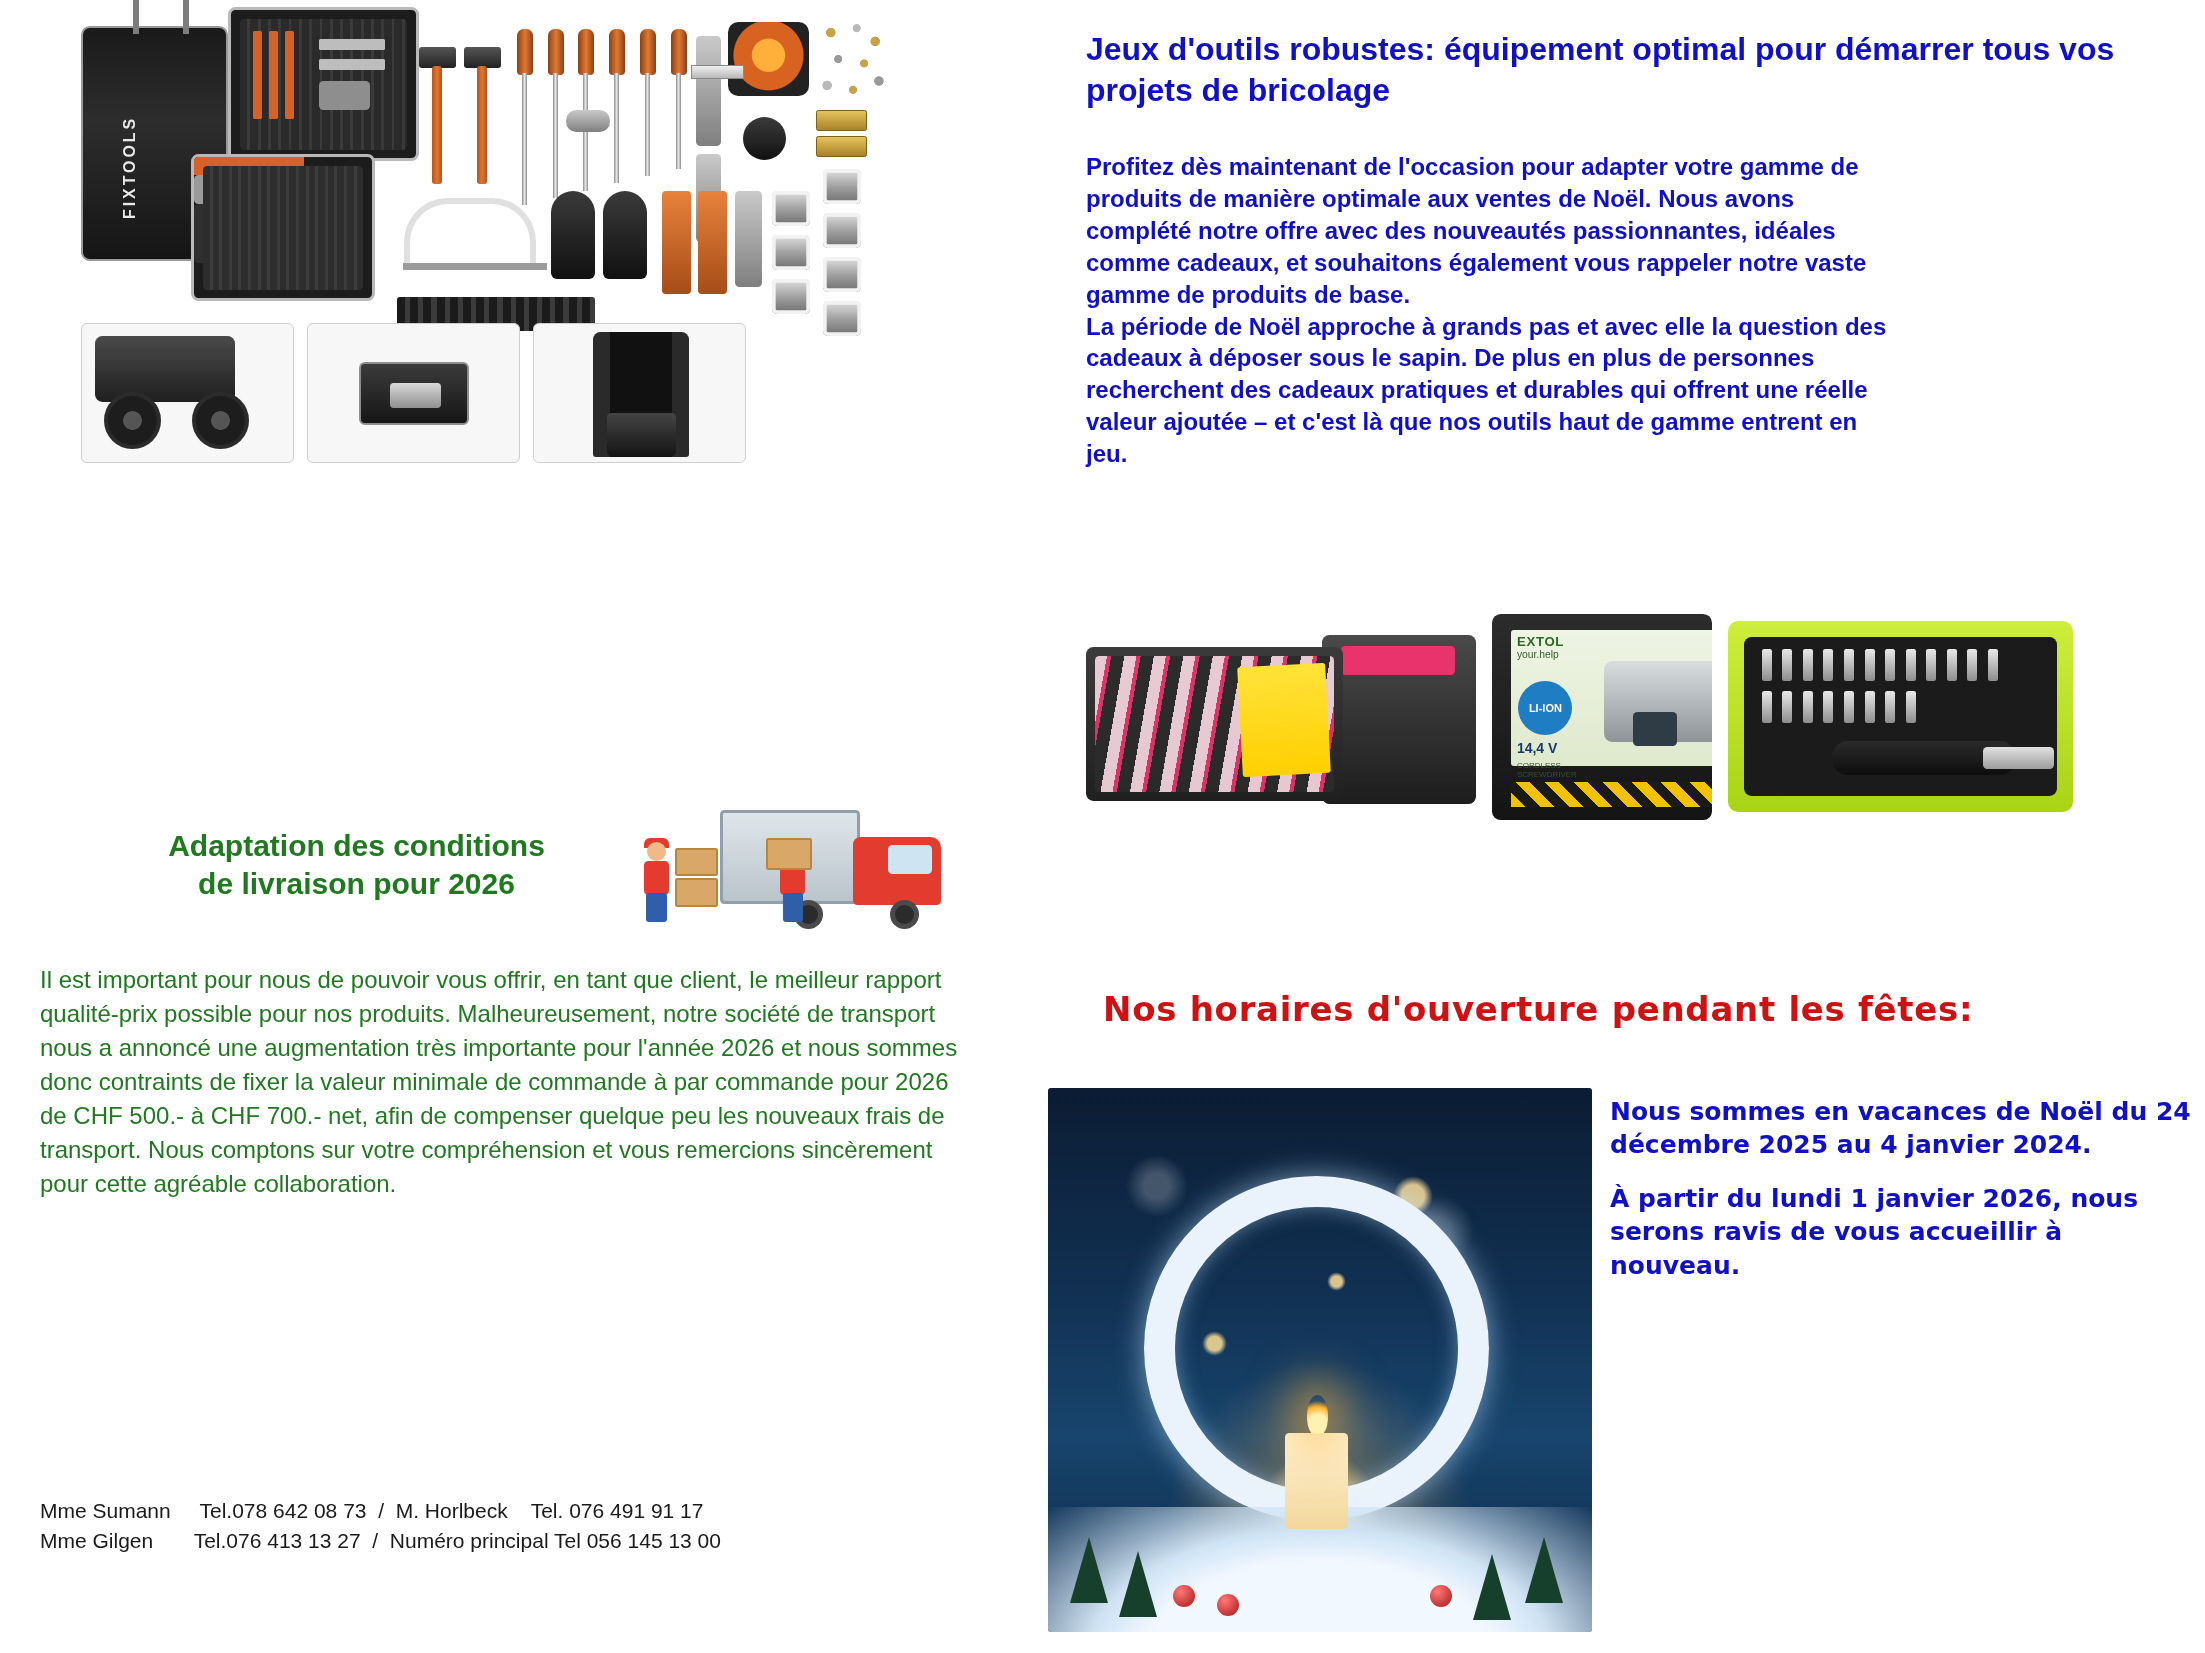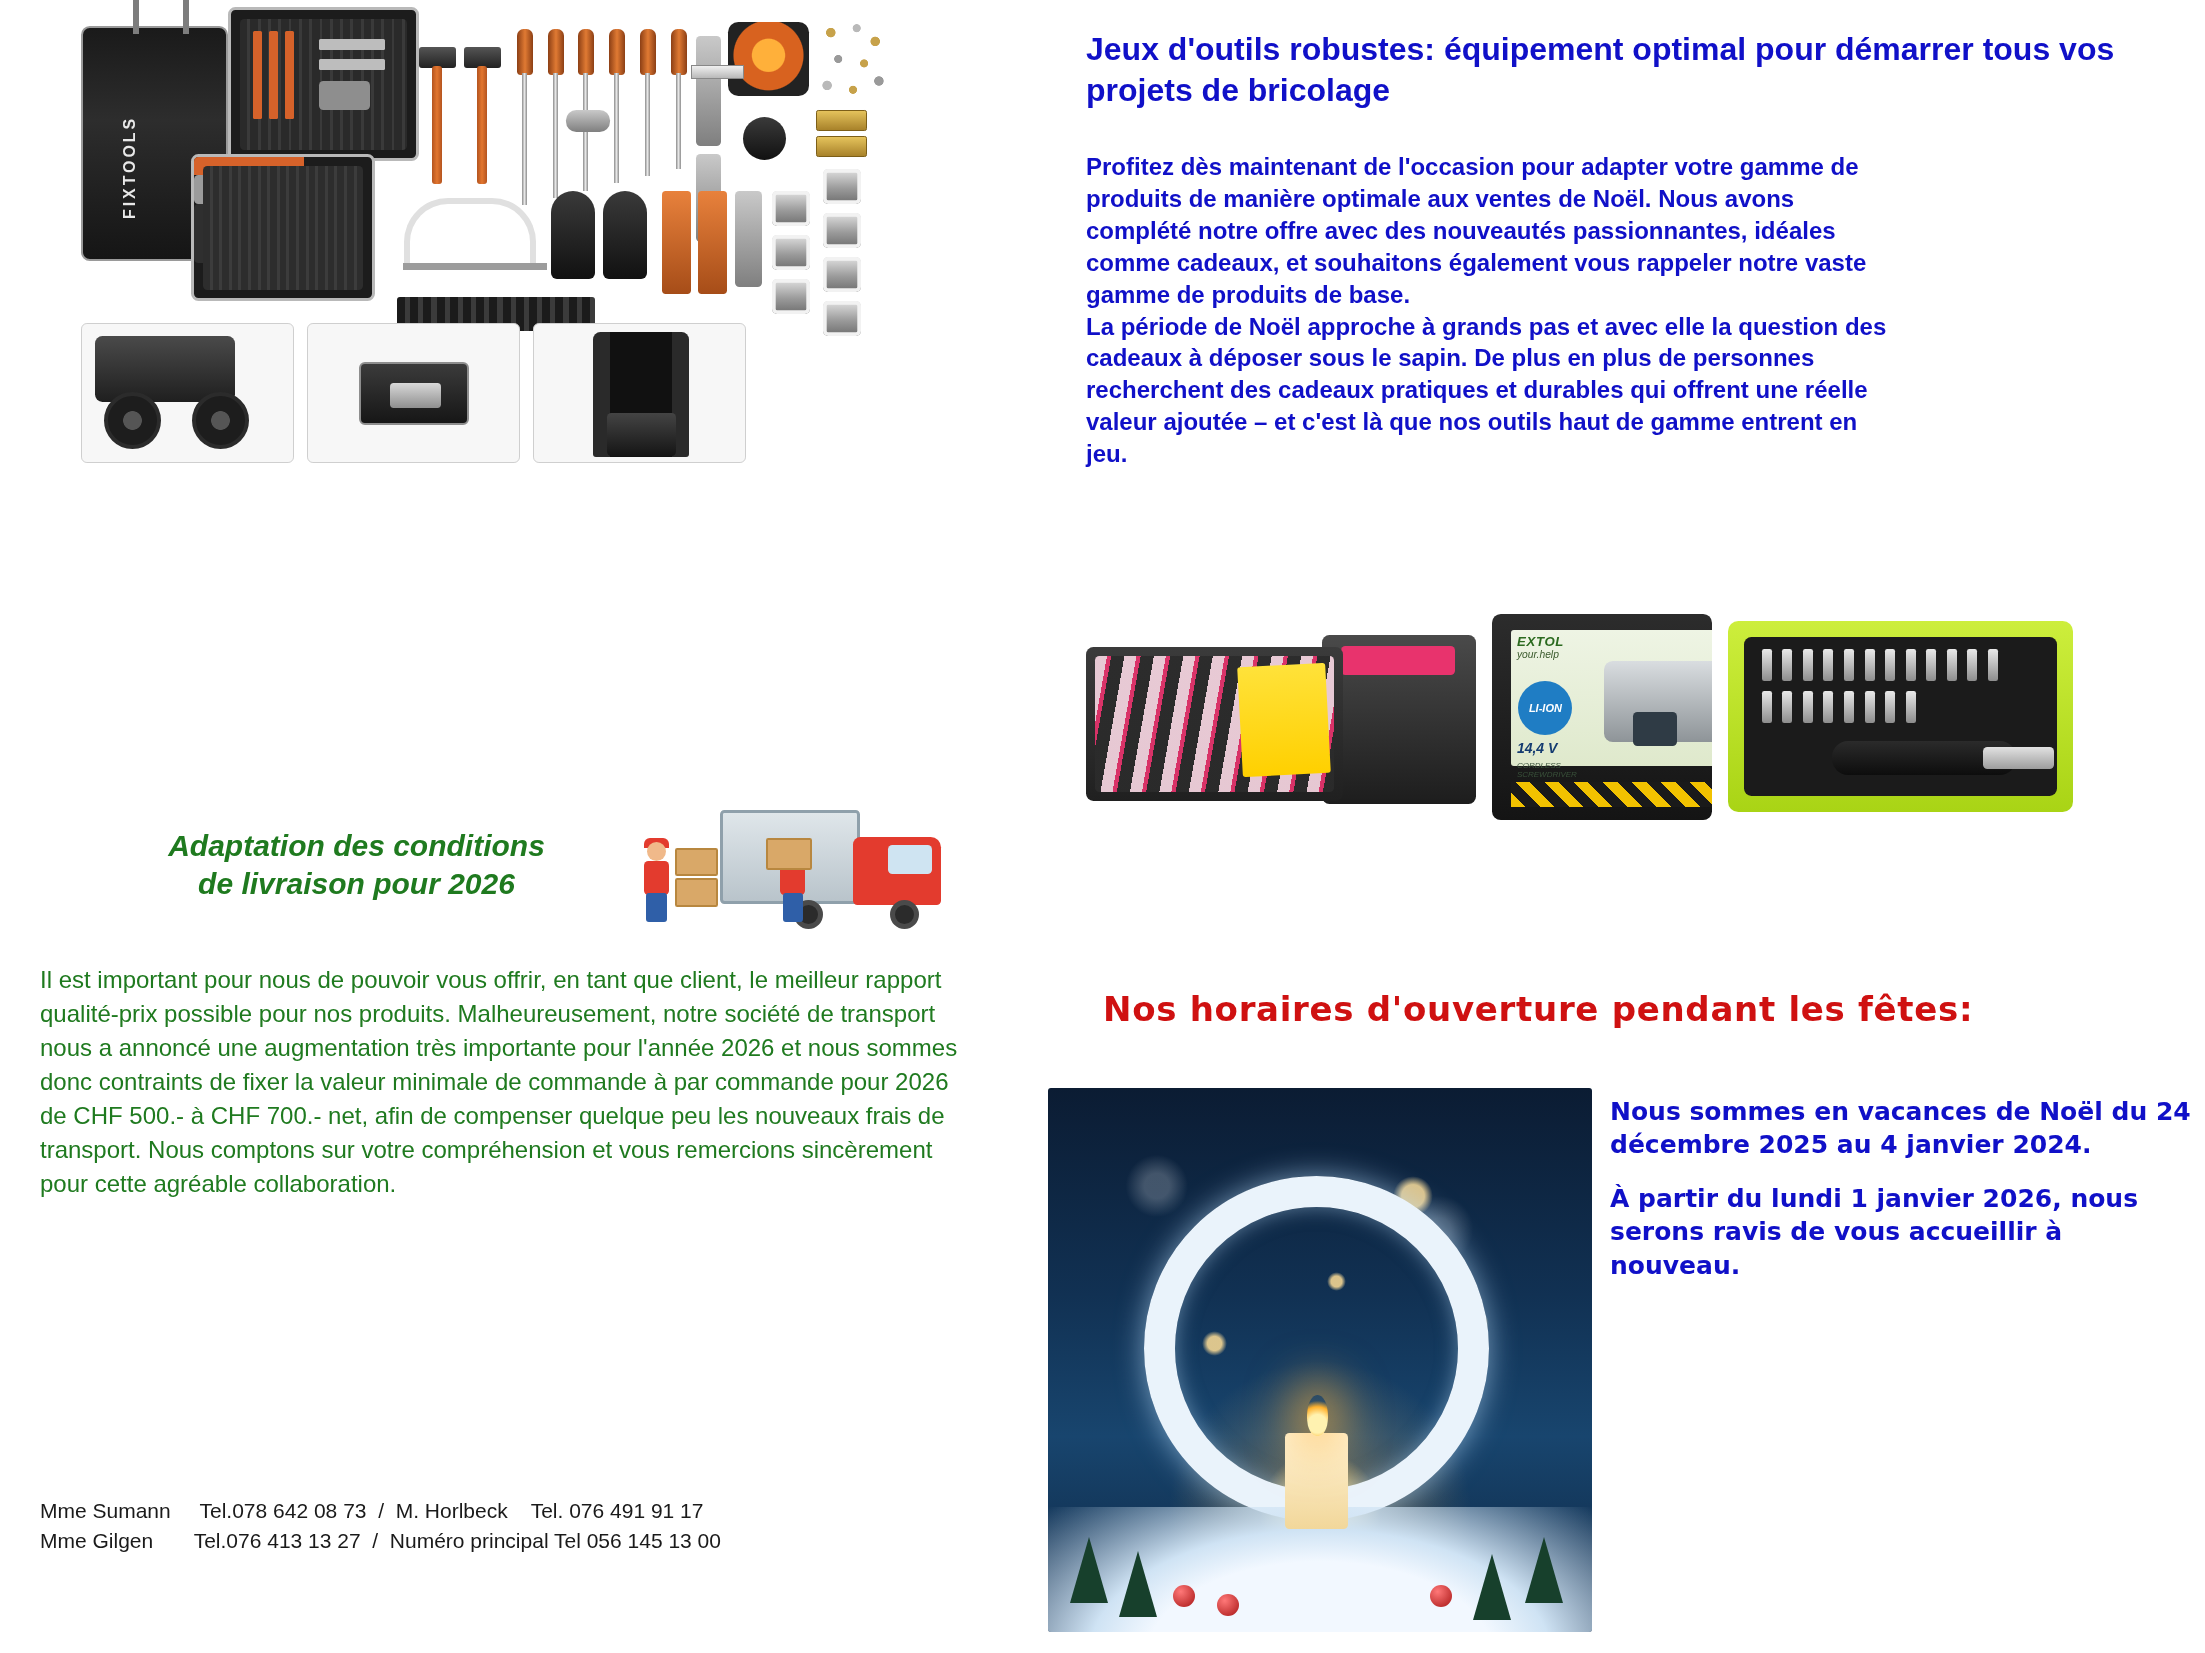--- a/index.html
+++ b/index.html
@@ -222,21 +222,21 @@
     background: repeating-linear-gradient(100deg,#f7d6e2 0 11.8px,#e8336d 11.8px 16px, #2b2b2b 16px 29px);
     border-radius: 4.4px; opacity: .92;
   }
   .prod-pink .yellowcard {
     position: absolute; left: 154px; top: 37px; width: 88px; height: 110px;
     background: linear-gradient(180deg,#ffe23a,#ffd000); border-radius: 2.9px;
     transform: rotate(-3deg);
   }
 
   
-  .prod-drill { width: 220px; height: 206px; margin-top: 26px; font-style: italic; }
+  .prod-drill { width: 220px; height: 206px; margin-top: 26px; }
   .prod-drill .box {
     position: absolute; inset: 0; background: linear-gradient(180deg,#2c2c2c,#141414);
     border-radius: 8.8px;
   }
   .prod-drill .label {
     position: absolute; left: 19px; top: 16px; width: 221px; height: 136px;
     background: linear-gradient(180deg,#eef4e4,#dfe9cc); border-radius: 2.9px;
     font-size: 11px; color: #20381f; padding: 4.4px 5.9px;
   }
   .prod-drill .brand {
@@ -283,21 +283,20 @@
   .prod-bits .driver:after {
     content: ""; position: absolute; right: -38px; top: 5.9px; width: 71px; height: 22px;
     background: linear-gradient(180deg,#e2e2e2,#9d9d9d); border-radius: 4.4px;
   }
 
   
   #delivery-heading {
     left: 70px; top: 827px; width: 573px;
     color: #1f7a1f; font-size: 30px; font-weight: bold; line-height: 1.25;
     text-align: center;
-    font-style: italic;
   }
   #delivery-illustration { left: 632px; top: 794px; width: 309px; height: 147px; }
   #delivery-body {
     left: 40px; top: 963px; width: 941px;
     color: #1f7a1f; font-size: 24px; line-height: 1.42;
   }
 
   #contact-note {
     left: 40px; top: 1459px; width: 992px;
     color: #d21414; font-size: 20px; font-weight: bold;

